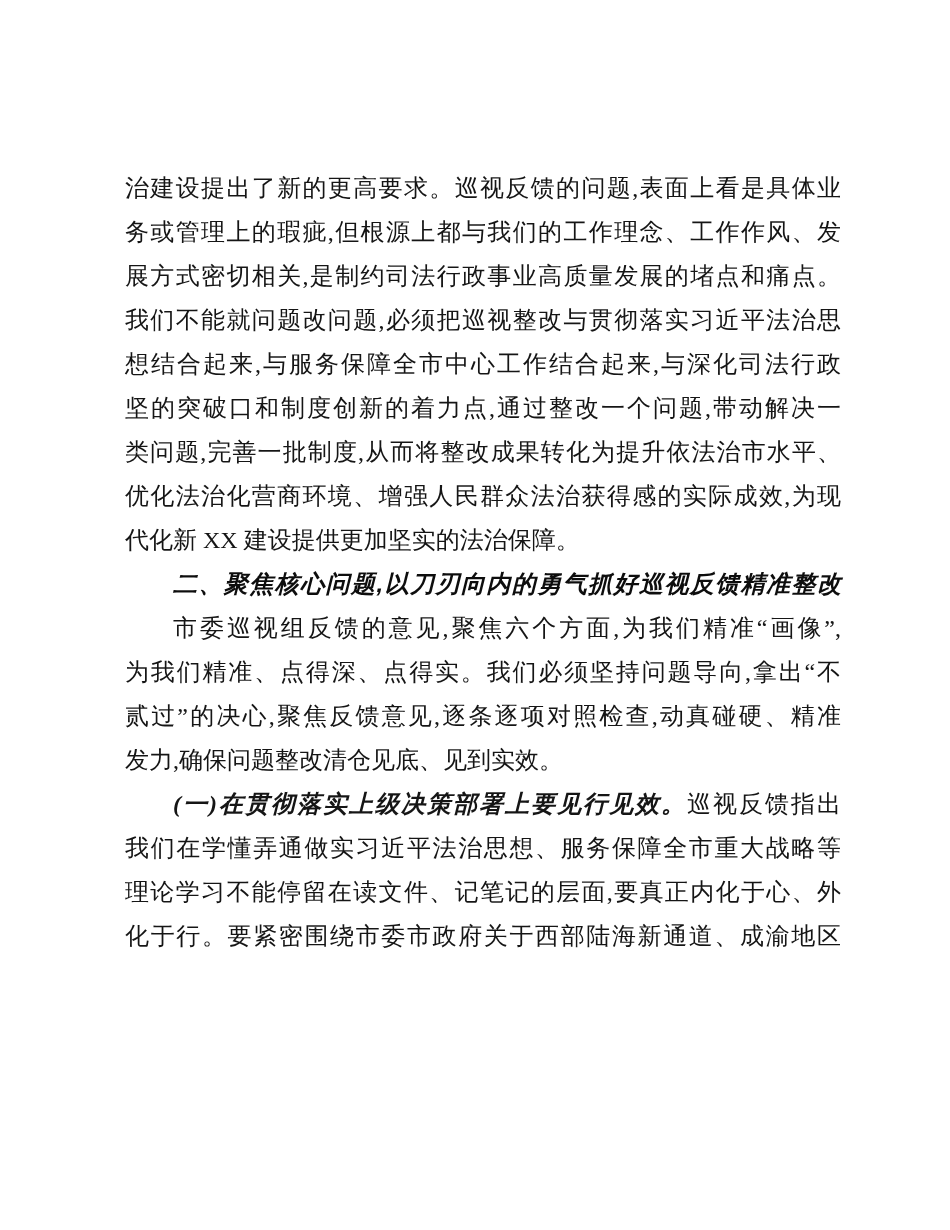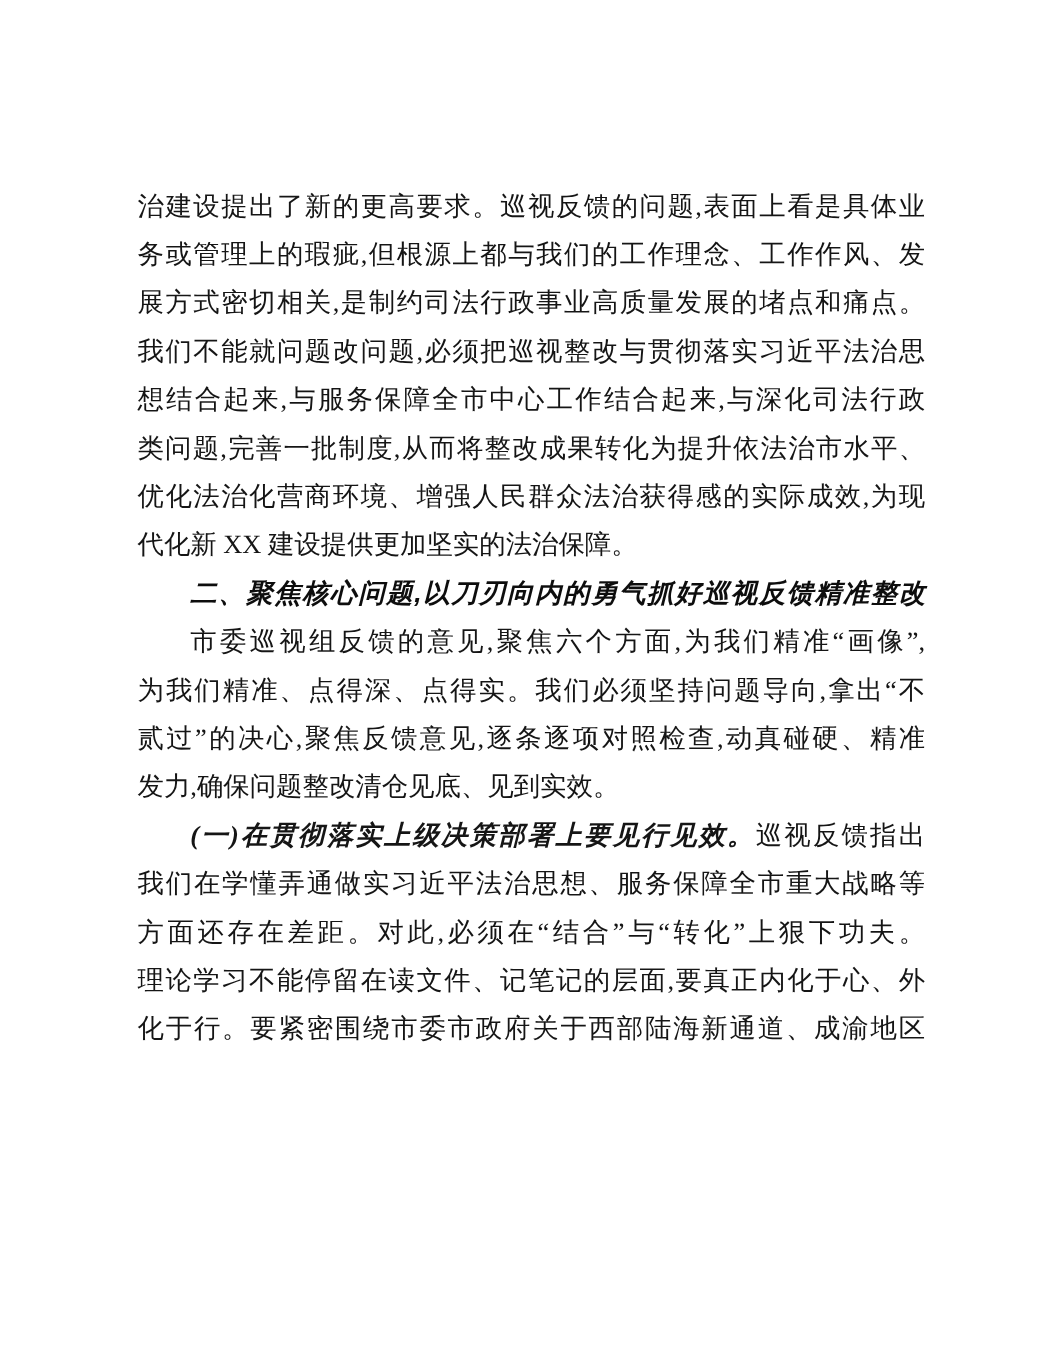--- a/index.html
+++ b/index.html
@@ -37,27 +37,27 @@
 </head>
 <body>
 
 <div class="page">
   <div class="text-block">
       <div class="line just"><span class="seg-regular">治建设提出了新的更高要求。巡视反馈的问题,表面上看是具体业</span></div>
       <div class="line just"><span class="seg-regular">务或管理上的瑕疵,但根源上都与我们的工作理念、工作作风、发</span></div>
       <div class="line just"><span class="seg-regular">展方式密切相关,是制约司法行政事业高质量发展的堵点和痛点。</span></div>
       <div class="line just"><span class="seg-regular">我们不能就问题改问题,必须把巡视整改与贯彻落实习近平法治思</span></div>
       <div class="line just"><span class="seg-regular">想结合起来,与服务保障全市中心工作结合起来,与深化司法行政</span></div>
+      <div class="line just"><span class="seg-regular">坚的突破口和制度创新的着力点,通过整改一个问题,带动解决一</span></div>
       <div class="line just"><span class="seg-regular">类问题,完善一批制度,从而将整改成果转化为提升依法治市水平、</span></div>
       <div class="line just"><span class="seg-regular">优化法治化营商环境、增强人民群众法治获得感的实际成效,为现</span></div>
       <div class="line"><span class="seg-regular">代化新 XX 建设提供更加坚实的法治保障。</span></div>
       <div class="line just ind heading"><span class="seg-bold">二、聚焦核心问题,以刀刃向内的勇气抓好巡视反馈精准整改</span></div>
       <div class="line just ind"><span class="seg-regular">市委巡视组反馈的意见,聚焦六个方面,为我们精准“画像”,</span></div>
       <div class="line just"><span class="seg-regular">为我们精准、点得深、点得实。我们必须坚持问题导向,拿出“不</span></div>
       <div class="line just"><span class="seg-regular">贰过”的决心,聚焦反馈意见,逐条逐项对照检查,动真碰硬、精准</span></div>
       <div class="line"><span class="seg-regular">发力,确保问题整改清仓见底、见到实效。</span></div>
       <div class="line just ind"><span class="seg-bold">(一)在贯彻落实上级决策部署上要见行见效。</span><span class="seg-regular">巡视反馈指出</span></div>
       <div class="line just"><span class="seg-regular">我们在学懂弄通做实习近平法治思想、服务保障全市重大战略等</span></div>
-      <div class="line just"><span class="seg-regular">方面还存在差距。对此,必须在“结合”与“转化”上狠下功夫。</span></div>
       <div class="line just"><span class="seg-regular">理论学习不能停留在读文件、记笔记的层面,要真正内化于心、外</span></div>
       <div class="line just"><span class="seg-regular">化于行。要紧密围绕市委市政府关于西部陆海新通道、成渝地区</span></div>
     </div>
 </div>
 
 </body></html>

